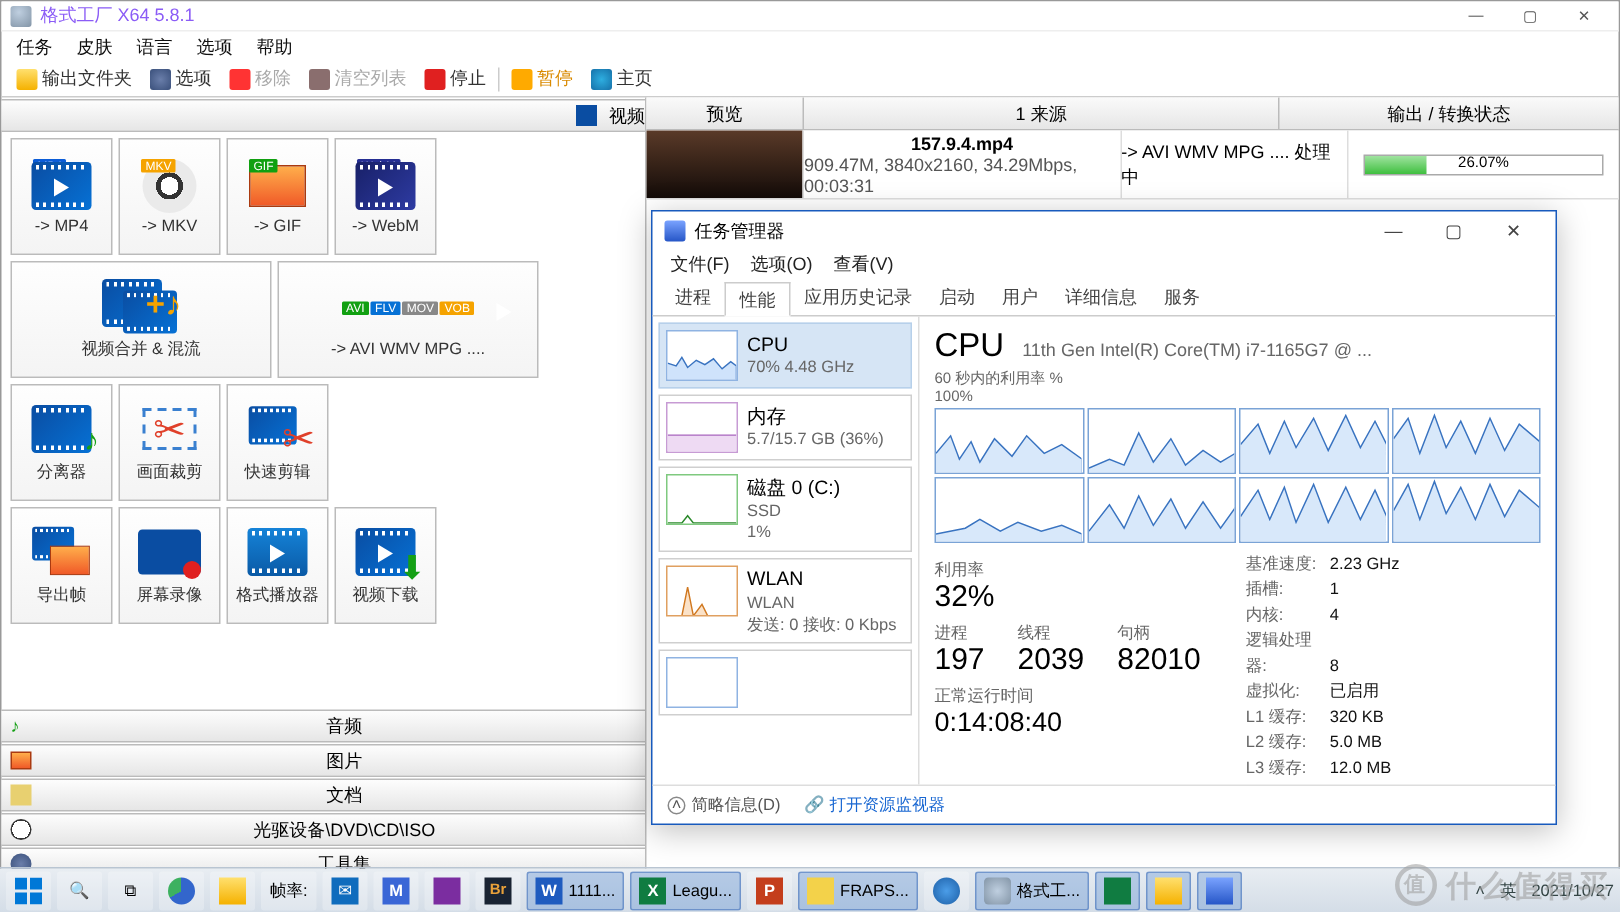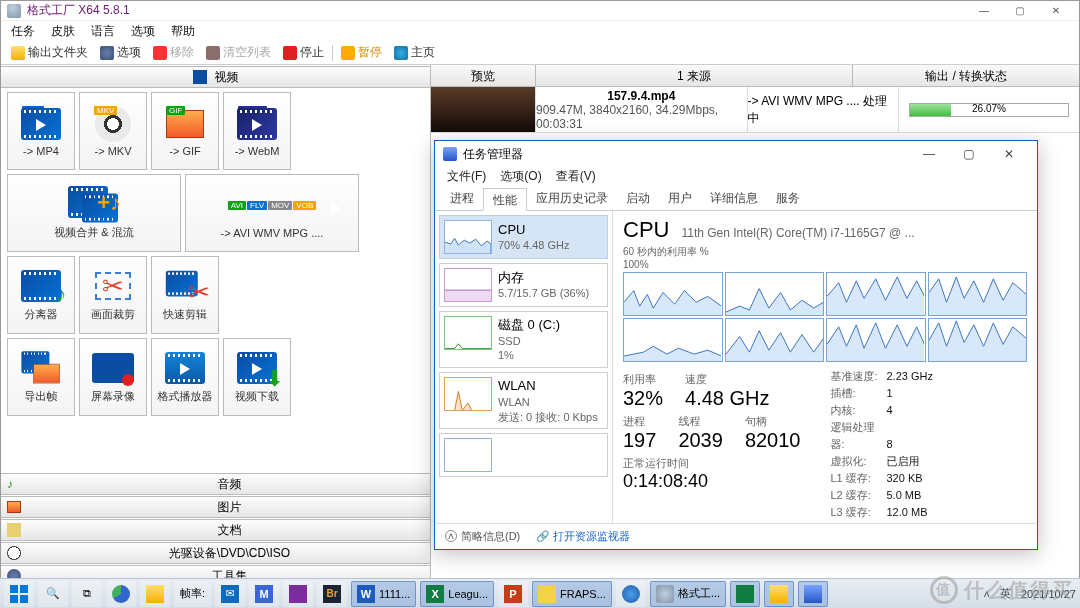--- a/index.html
+++ b/index.html
@@ -2,21 +2,21 @@
 <html><head>
 <meta charset="utf-8">
 <style>
 * { box-sizing: border-box; margin: 0; padding: 0; font-family: "Microsoft YaHei", "Segoe UI", sans-serif; }
 body { width: 1080px; height: 608px; background: #fff; font-size: 12px; overflow: hidden; position: relative; }
 
 
 .ff-window { position: absolute; inset: 0; display: flex; flex-direction: column; border: 1px solid #999; }
 .ff-titlebar { height: 20px; background: #fff; display: flex; align-items: center; padding: 0 6px; gap: 6px; border-bottom: 1px solid #eee; }
 .ff-titlebar .app-icon { width: 14px; height: 14px; background: radial-gradient(circle at 40% 30%, #bfcfe0, #8294a6); border-radius: 2px; }
-.ff-title { color: #701a75; }
+.ff-title { color: #8b5cf6; }
 .ff-winctrls { margin-left: auto; display: flex; gap: 2px; }
 .ff-winctrls div { width: 34px; height: 18px; display:flex; align-items:center; justify-content:center; color:#555; font-size:10px; }
 
 .ff-menubar { height: 20px; display: flex; align-items: center; gap: 4px; padding: 0 4px; }
 .ff-menubar span { padding: 2px 6px; color: #111; cursor: default; }
 
 .ff-toolbar { height: 24px; display: flex; align-items: center; gap: 4px; padding: 0 6px; border-bottom: 1px solid #ccc; }
 .tb-item { display: flex; align-items: center; gap: 3px; padding: 0 4px; color: #333; }
 .tb-item.disabled { color: #aaa; }
 .tb-item .ico { width: 14px; height: 14px; border-radius: 2px; }
@@ -25,21 +25,21 @@
 .ico-x      { background: #f33; }
 .ico-clear  { background: #8a6e6e; }
 .ico-stop   { background: #e02020; border-radius: 50%; }
 .ico-pause  { background: #ffaa00; }
 .ico-home   { background: radial-gradient(circle,#2eaee0,#1670a8); border-radius: 50%; }
 
 .ff-body { flex: 1; display: flex; min-height: 0; }
 .ff-left { width: 430px; border-right: 1px solid #bbb; display:flex; flex-direction:column; }
 .ff-right { flex: 1; display:flex; flex-direction:column; min-width:0; }
 
-.cat-bar { height: 22px; background: linear-gradient(#fdfdfd,#e6e6e6); border: 1px solid #bbb; border-left:0; border-right:0; display:flex; align-items:center; justify-content:center; gap:8px; margin-top:1px; }
+.cat-bar { height: 22px; background: linear-gradient(#fdfdfd,#e6e6e6); border: 1px solid #bbb; border-left:0; border-right:0; display:flex; align-items:center; justify-content:flex-end; gap:8px; margin-top:1px; }
 .cat-bar .cic { width:14px; height:14px; background:#0a4da2; }
 .cat-bar.small { justify-content:flex-start; padding-left:6px; }
 
 .grid-area { flex:1; overflow:auto; padding: 4px 6px; }
 .cell-row { display:flex; gap:4px; margin-bottom:4px; }
 .cell { width: 68px; height: 78px; border:1px solid #bbb; background: linear-gradient(#fefefe,#f4f4f4); display:flex; flex-direction:column; align-items:center; justify-content:center; gap:3px; font-size:11px; color:#333; }
 .cell.big { width: 174px; }
 .cell .fmt-icon { width:42px; height:36px; display:flex; align-items:center; justify-content:center; position:relative; }
 .fmt-tag { position:absolute; top:0; left:2px; font-size:8px; padding:0 3px; color:#fff; border-radius:1px; }
 .tag-mp4 { background:#0b5cd7; } .tag-mkv { background:#f5a300;} .tag-gif{background:#11a011;} .tag-webm{background:#252e93; writing-mode: horizontal-tb;}
@@ -485,24 +485,20 @@
             </svg>
           </div>
       </div>
       <div class="tm-stats">
         <div>
           <div style="display:flex;gap:22px">
             <div class="tm-statcol">
                 <div class="lbl">利用率</div>
                 <div class="val">32%</div>
               </div>
-            <div class="tm-statcol">
-                <div class="lbl">速度</div>
-                <div class="val">4.48 GHz</div>
-              </div>
           </div>
           <div style="display:flex;gap:22px">
             <div class="tm-statcol">
                 <div class="lbl">进程</div>
                 <div class="val">197</div>
               </div>
             <div class="tm-statcol">
                 <div class="lbl">线程</div>
                 <div class="val">2039</div>
               </div>

